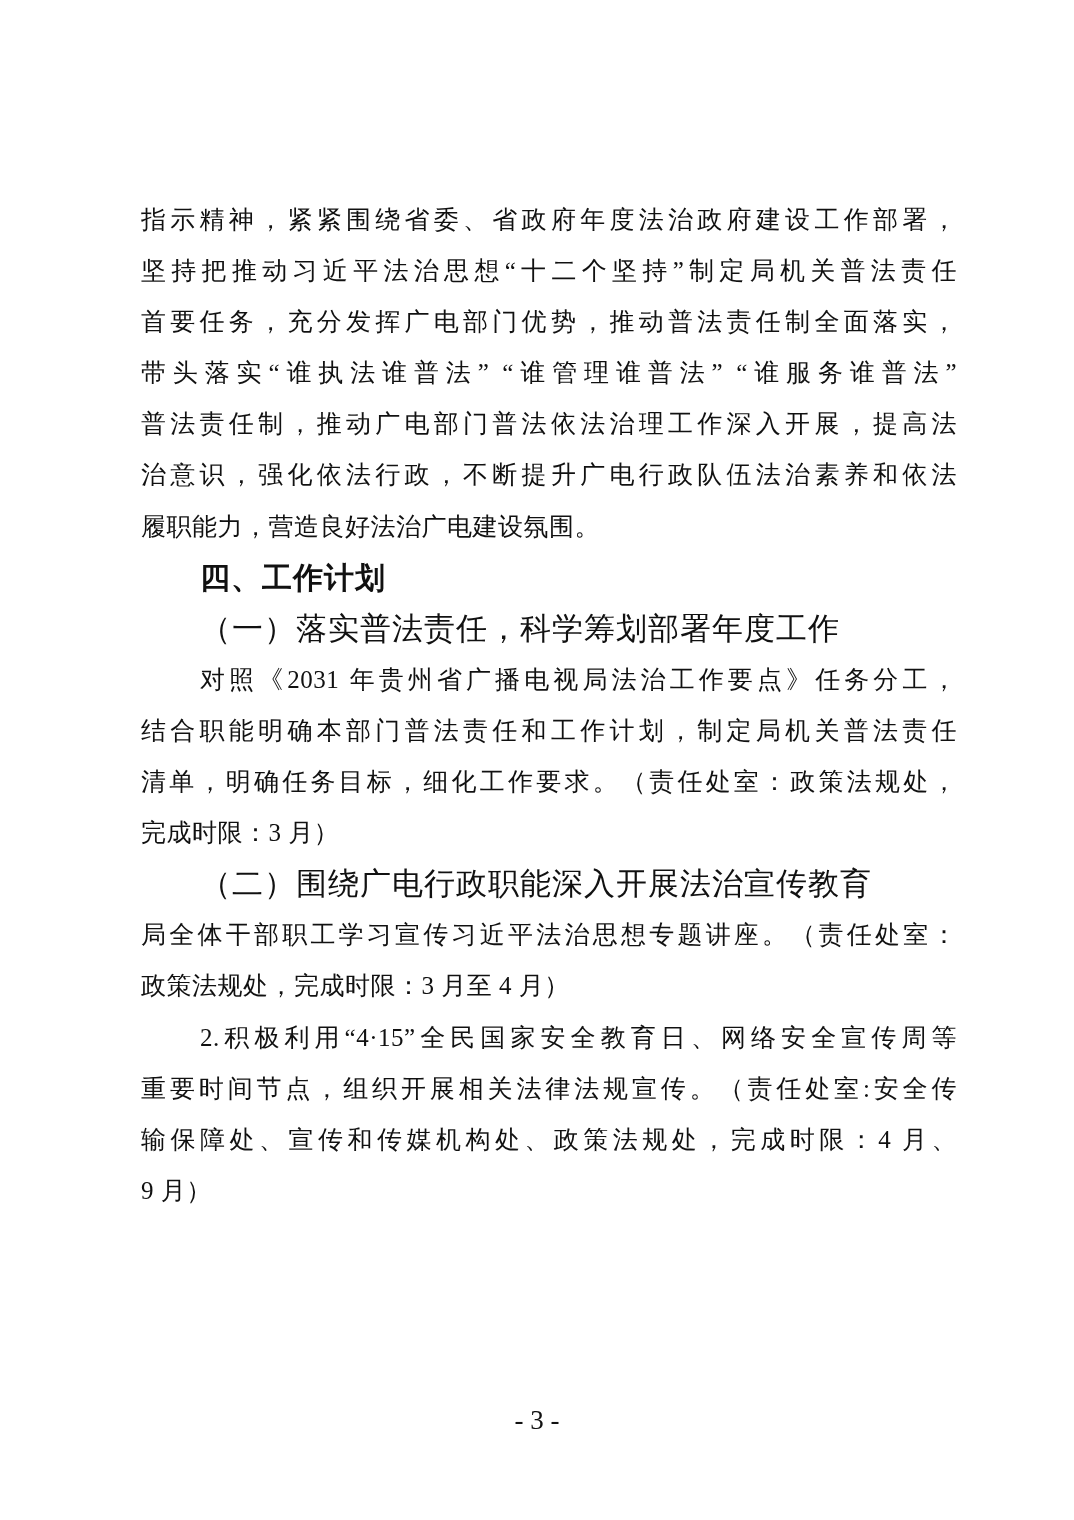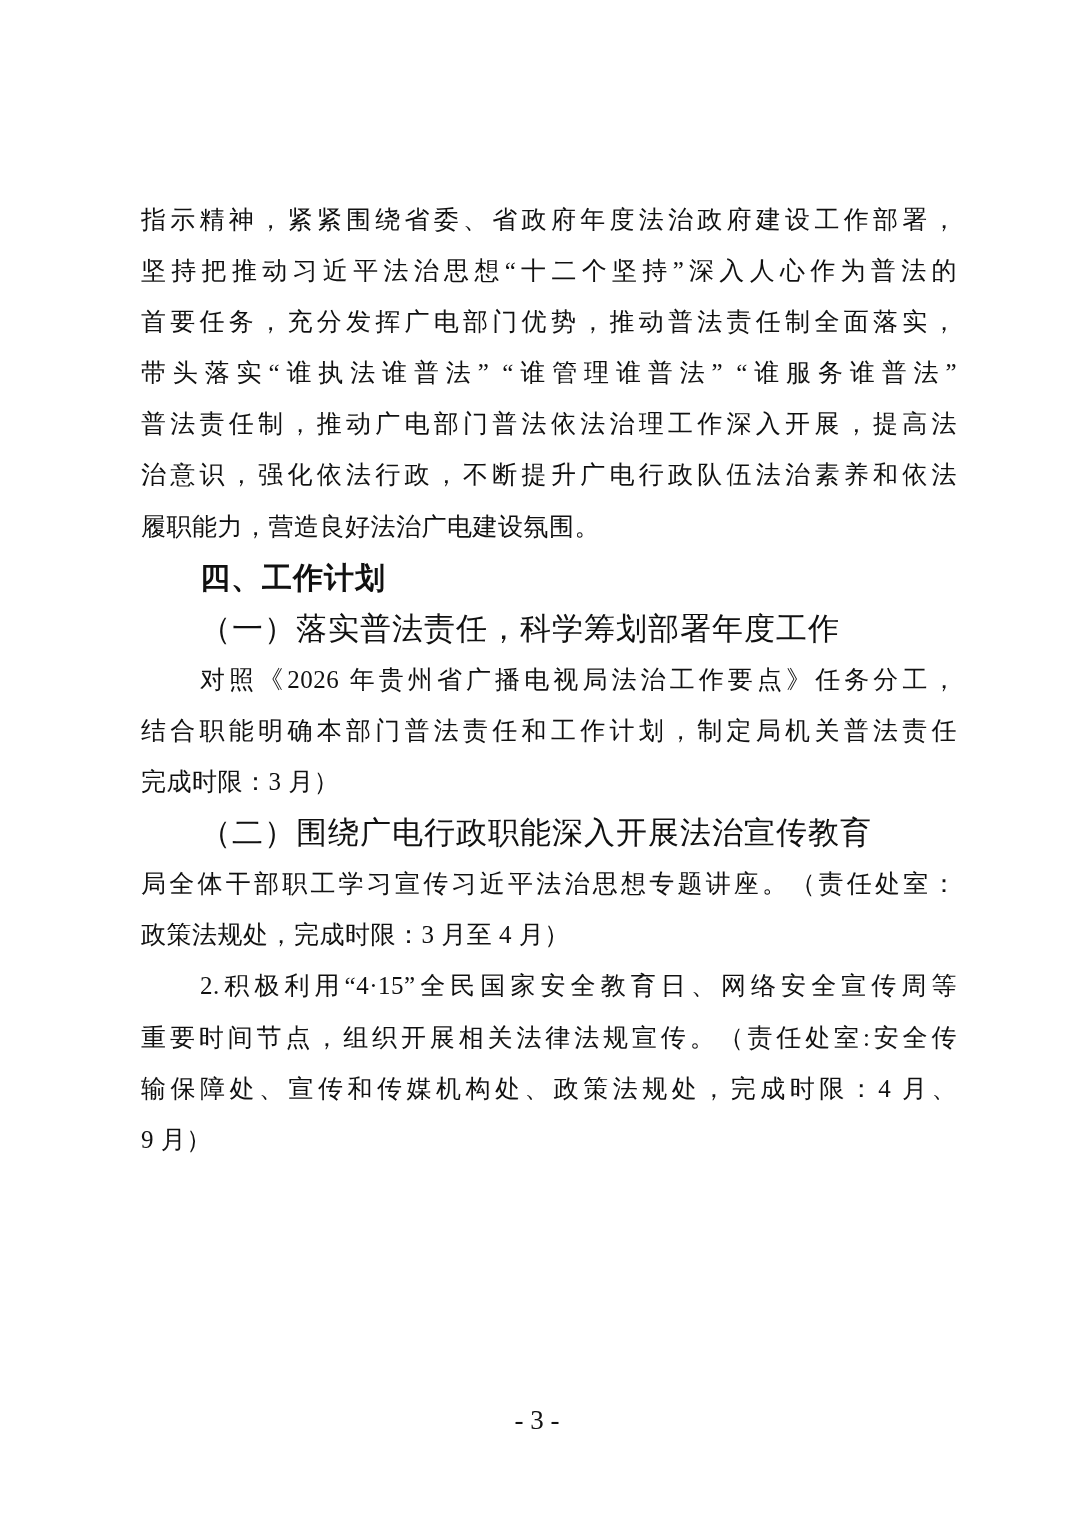--- a/index.html
+++ b/index.html
@@ -66,30 +66,31 @@
     color: #111111;
     font-family: "Liberation Serif", "DejaVu Serif", serif;
   }
 </style>
 </head>
 <body>
 
 <div class="page">
   <div class="doc-body">
       <div class="line body justify">指示精神，紧紧围绕省委、省政府年度法治政府建设工作部署，</div>
-      <div class="line body justify">坚持把推动习近平法治思想“十二个坚持”深入人心作为普法的</div>
+      <div class="line body justify">坚持把推动习近平法治思想“十二个坚持”制定局机关普法责任</div>
       <div class="line body justify">首要任务，充分发挥广电部门优势，推动普法责任制全面落实，</div>
       <div class="line body justify">带头落实“谁执法谁普法” “谁管理谁普法” “谁服务谁普法”</div>
       <div class="line body justify">普法责任制，推动广电部门普法依法治理工作深入开展，提高法</div>
       <div class="line body justify">治意识，强化依法行政，不断提升广电行政队伍法治素养和依法</div>
       <div class="line body left">履职能力，营造良好法治广电建设氛围。</div>
       <div class="line heading left indent">四、工作计划</div>
       <div class="line subheading left indent">（一）落实普法责任，科学筹划部署年度工作</div>
-      <div class="line body justify indent">对照《2026 年贵州省广播电视局法治工作要点》任务分工，</div>
+      <div class="line body justify indent">对照《2031 年贵州省广播电视局法治工作要点》任务分工，</div>
       <div class="line body justify">结合职能明确本部门普法责任和工作计划，制定局机关普法责任</div>
+      <div class="line body justify">清单，明确任务目标，细化工作要求。（责任处室：政策法规处，</div>
       <div class="line body left">完成时限：3 月）</div>
       <div class="line subheading left indent">（二）围绕广电行政职能深入开展法治宣传教育</div>
       <div class="line body justify">局全体干部职工学习宣传习近平法治思想专题讲座。（责任处室：</div>
       <div class="line body left">政策法规处，完成时限：3 月至 4 月）</div>
       <div class="line body justify indent">2.积极利用“4·15”全民国家安全教育日、网络安全宣传周等</div>
       <div class="line body justify">重要时间节点，组织开展相关法律法规宣传。（责任处室:安全传</div>
       <div class="line body justify">输保障处、宣传和传媒机构处、政策法规处，完成时限：4 月、</div>
       <div class="line body left">9 月）</div>
     </div>
   <div class="page-number">- 3 -</div>

